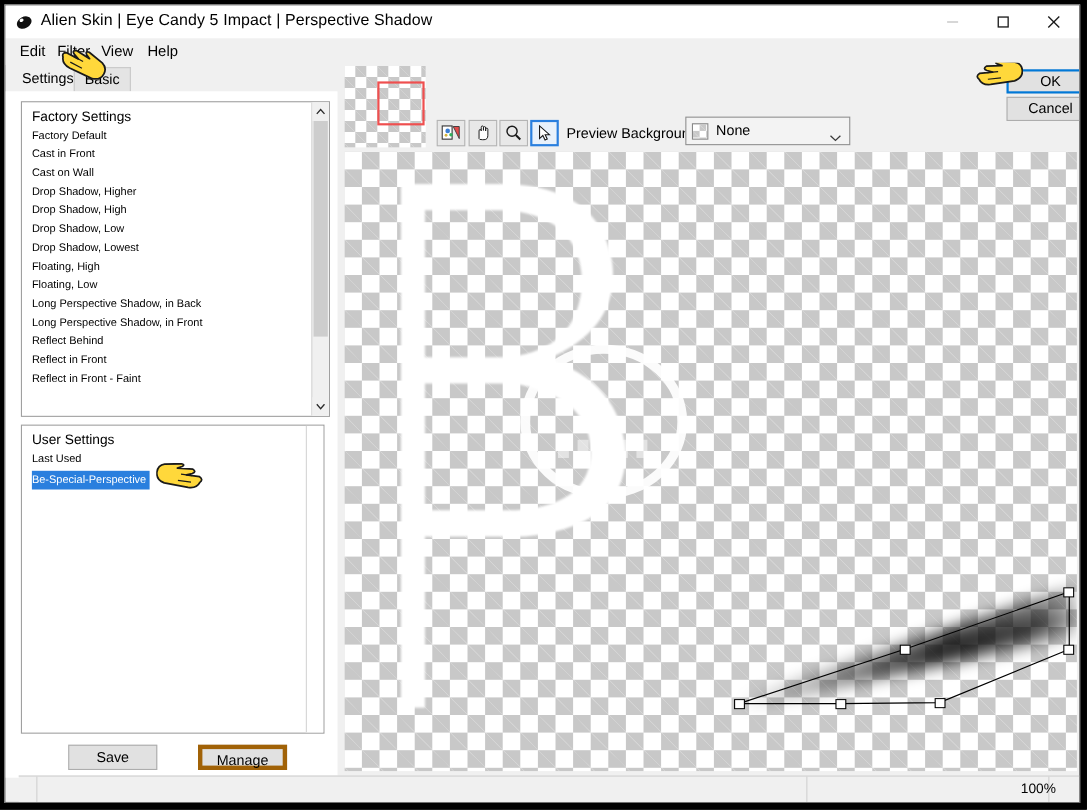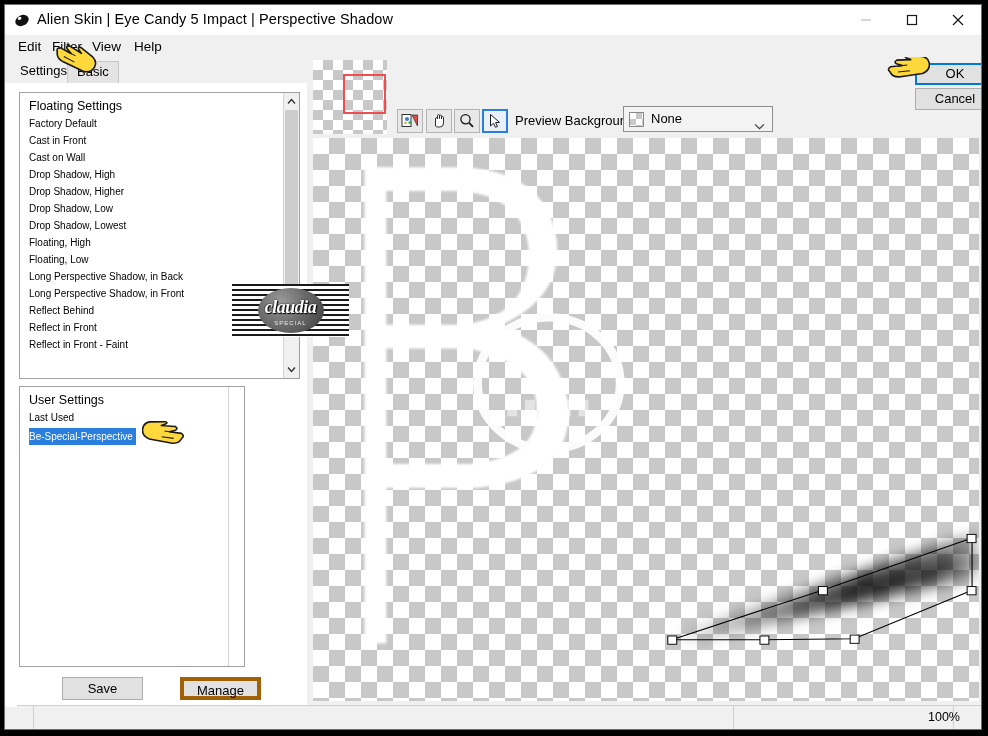--- a/index.html
+++ b/index.html
@@ -124,21 +124,21 @@
     border: 1px solid #a0a0a0;
     box-sizing: border-box;
     overflow: hidden;
   }
   #factory-list {
     left: 14px; top: 9px;
     width: 281px; height: 287px;
   }
   #user-list {
     left: 14px; top: 303px;
-    width: 226px; height: 281px; padding-left: 37px;
+    width: 276px; height: 281px; padding-left: 37px;
   }
   .list-inner {
     position: absolute;
     left: 0; top: 0;
     right: 16px; bottom: 0;
     padding-top: 5px;
   }
   .list-row {
     font-size: 10px;
     color: #000;
@@ -445,26 +445,26 @@
 
     <div class="tabstrip">
       <div class="tab tab-active" style="left:6px">Settings</div>
       <div class="tab tab-inactive" style="left:62px">Basic</div>
     </div>
 
     <div class="leftpanel">
 
       <div class="listbox" id="factory-list">
         <div class="list-inner">
-          <div class="list-row list-row-head">Floating Settings</div>
+          <div class="list-row list-row-head">Factory Settings</div>
           <div class="list-row">Factory Default</div>
           <div class="list-row">Cast in Front</div>
           <div class="list-row">Cast on Wall</div>
+          <div class="list-row">Drop Shadow, Higher</div>
           <div class="list-row">Drop Shadow, High</div>
-          <div class="list-row">Drop Shadow, Higher</div>
           <div class="list-row">Drop Shadow, Low</div>
           <div class="list-row">Drop Shadow, Lowest</div>
           <div class="list-row">Floating, High</div>
           <div class="list-row">Floating, Low</div>
           <div class="list-row">Long Perspective Shadow, in Back</div>
           <div class="list-row">Long Perspective Shadow, in Front</div>
           <div class="list-row">Reflect Behind</div>
           <div class="list-row">Reflect in Front</div>
           <div class="list-row">Reflect in Front - Faint</div>
         </div>
@@ -602,26 +602,20 @@
 
     <div class="statusbar">
       <div class="status-cell" style="left:16px;  width:700px;"></div>
       <div class="status-cell" style="left:716px; width:220px;"></div>
       <div class="status-cell" style="left:936px; width:42px;"></div>
       <span id="status-zoom">100%</span>
     </div>
 
   </div>
 
-  <div id="watermark">
-    <div class="wm-stripes"></div>
-    <div id="wm-globe"></div>
-    <div id="wm-text">claudia</div>
-    <div id="wm-sub">SPECIAL</div>
-  </div>
 
   <span class="hand-cursor" id="cursor-filter">
     <svg width="46" height="34" viewBox="0 0 46 34">
       <g transform="rotate(28 23 17)">
         <path d="M4 19 Q1 16 5 14 L17 14 L12 12 Q8 10 12 8 L26 9 L22 7 Q19 4.5 23 4 L38 7 Q44 9 44 15 Q44 22 36 24 L14 25 Q6 25 4 19 Z" fill="#ffd83b" stroke="#1a1a1a" stroke-width="1.6" stroke-linejoin="round"></path>
         <path d="M12 14 L22 14 M12 20 L24 20" stroke="#1a1a1a" stroke-width="1.1" fill="none"></path>
       </g>
     </svg>
   </span>
   <span class="hand-cursor" id="cursor-user">

